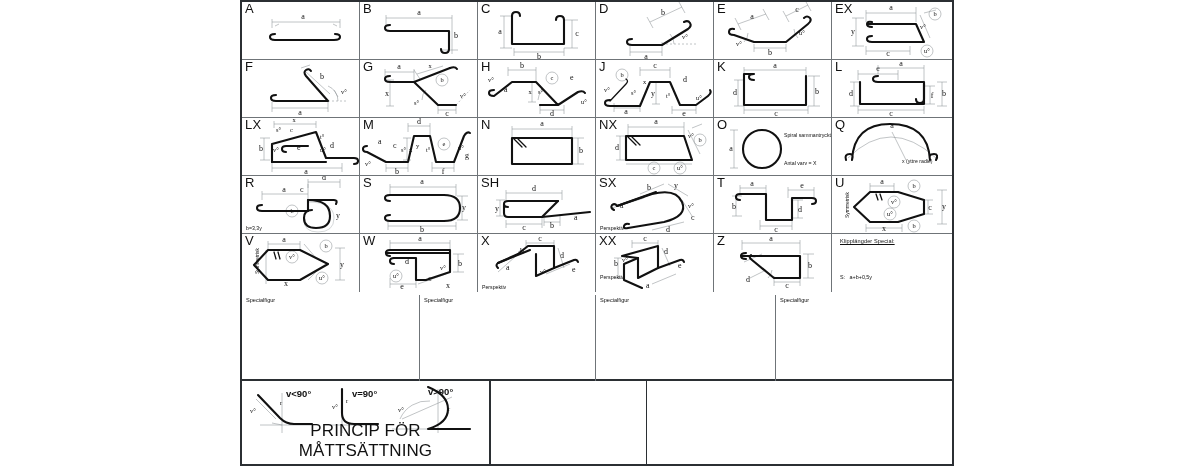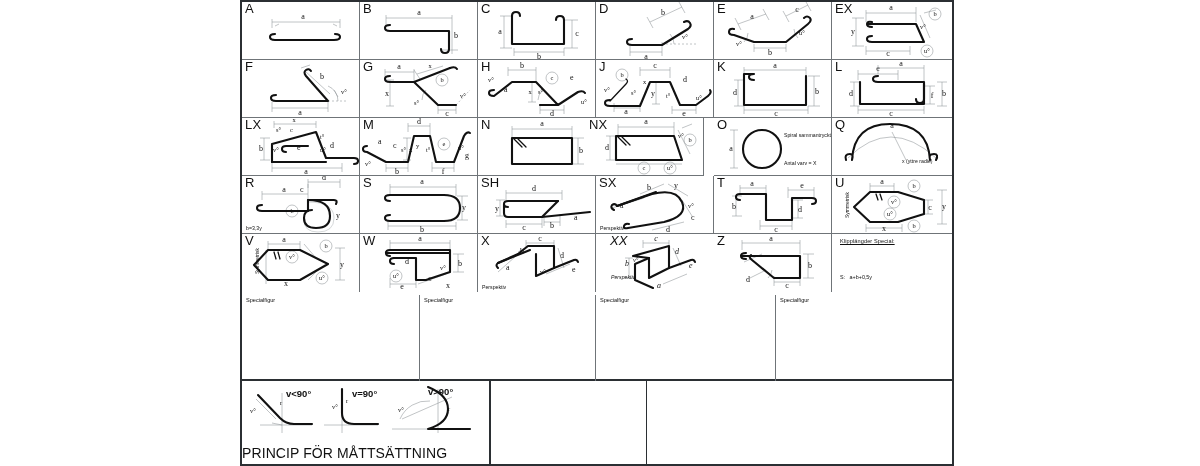--- a/index.html
+++ b/index.html
@@ -89,21 +89,22 @@
     left: 0; top: 381px;
     width: 710px; height: 83px;
   }
   .princip {
     position: absolute;
     left: 0; top: 0; width: 249px; height: 83px;
     border-right: 2px solid #2b2f33;
   }
   .princip-cap {
     position: absolute; left: 0; right: 0; bottom: 3px;
-    font-size: 14px; color: #111;
+    text-align: center;
+    font-size: 17px; color: #111;
     letter-spacing: .1px;
   }
   .mid-gap {
     position: absolute;
     left: 249px; top: 0; width: 156px; height: 83px;
     border-right: 1px solid #2b2f33;
   }
   .rightblock {
     position: absolute;
     left: 405px; top: 0; right: 0; height: 83px;
@@ -386,21 +387,21 @@
       <svg width="118" height="58" viewBox="0 0 118 58">
         <path class="dim" d="M34 11 H94 M34 8 V20 M94 8 V20"></path>
         <text class="lbl" x="64" y="8" text-anchor="middle">a</text>
         <path class="dim" d="M100 20 V46 M95 20 H106 M95 46 H106"></path>
         <text class="lbl" x="103" y="35" text-anchor="middle">b</text>
         <path class="pl" d="M34 20 H94 V46 H34 Z"></path>
         <path class="pl-thin" d="M36 21 L44 29 M40 21 L48 29"></path>
       </svg>
     </div>
 
-    <div class="cell" style="left:344px; top:118px; width:118px; height:58px;">
+    <div class="cell" style="left:354px; top:118px; width:118px; height:58px;">
       <span class="code">NX</span>
       <svg width="118" height="58" viewBox="0 0 118 58">
         <path class="dim" d="M32 9 H88 M32 6 V18 M88 4 V18"></path>
         <text class="lbl" x="60" y="6" text-anchor="middle">a</text>
         <path class="dim" d="M24 18 V42 M20 18 H30 M20 42 H30"></path>
         <text class="lbl" x="21" y="32" text-anchor="middle">d</text>
         <path class="dim" d="M92 12 L104 36 M96 10 L106 6"></path>
         <circle class="dim" cx="104" cy="22" r="6"></circle>
         <text class="lbl-s" x="104" y="24" text-anchor="middle">b</text>
         <text class="lbl-s" x="92" y="20">v°</text>
@@ -600,21 +601,21 @@
         <text class="lbl" x="94" y="38">e</text>
         <text class="lbl-s" x="62" y="40">v°</text>
         <path class="dim" d="M20 38 L38 22 M40 18 L50 12 M80 14 L86 34 M68 40 L92 30"></path>
         <path class="pl" d="M20 34 Q17 31 20 29 L40 20 L50 12 H76 V34 L58 42 V20"></path>
         <path class="pl" d="M76 34 L96 26 Q99 25 100 28"></path>
         <path class="pl" d="M20 29 L52 16"></path>
       </svg>
       <span class="note note-bl">Perspektiv</span>
     </div>
 
-    <div class="cell" style="left:365px; top:234px; width:118px; height:58px; border-bottom:none;font-style:italic;">
+    <div class="cell" style="left:354px; top:234px; width:118px; height:58px; border-bottom:none;">
       <span class="code">XX</span>
       <svg width="118" height="58" viewBox="0 0 118 58">
         <path class="dim" d="M36 9 H62 M36 6 V14 M62 6 V14"></path>
         <text class="lbl" x="49" y="7" text-anchor="middle">c</text>
         <text class="lbl" x="68" y="20">d</text>
         <text class="lbl" x="18" y="32">b</text>
         <text class="lbl-s" x="26" y="28">v°</text>
         <text class="lbl" x="82" y="34">e</text>
         <text class="lbl" x="50" y="54">a</text>
         <path class="dim" d="M22 24 V44 M18 24 H26 M18 44 H26"></path>

